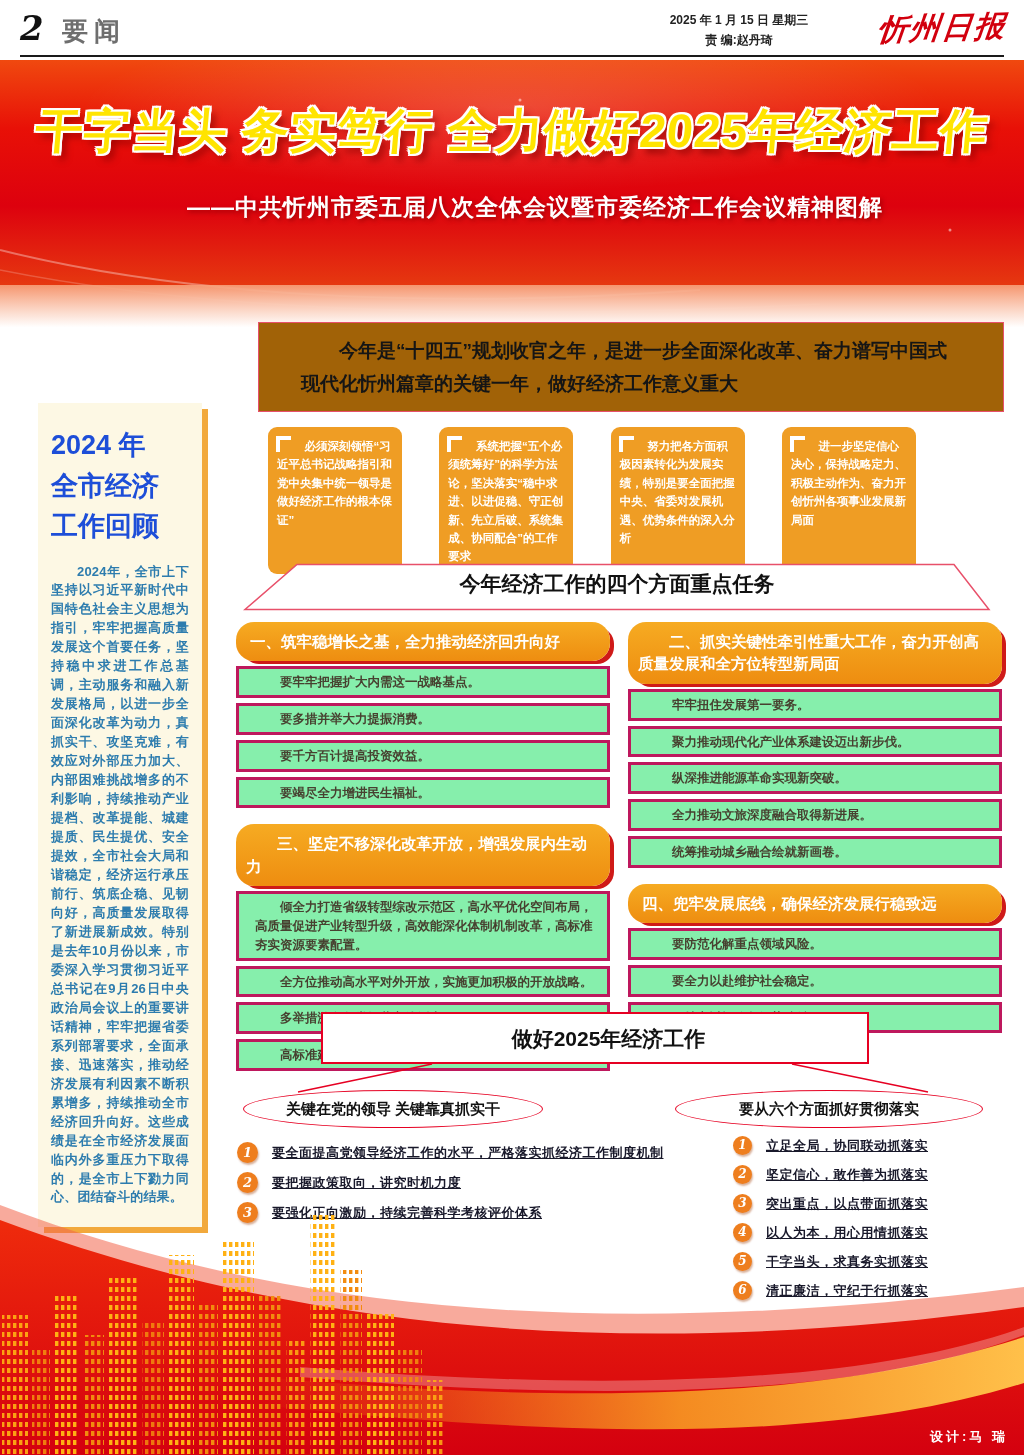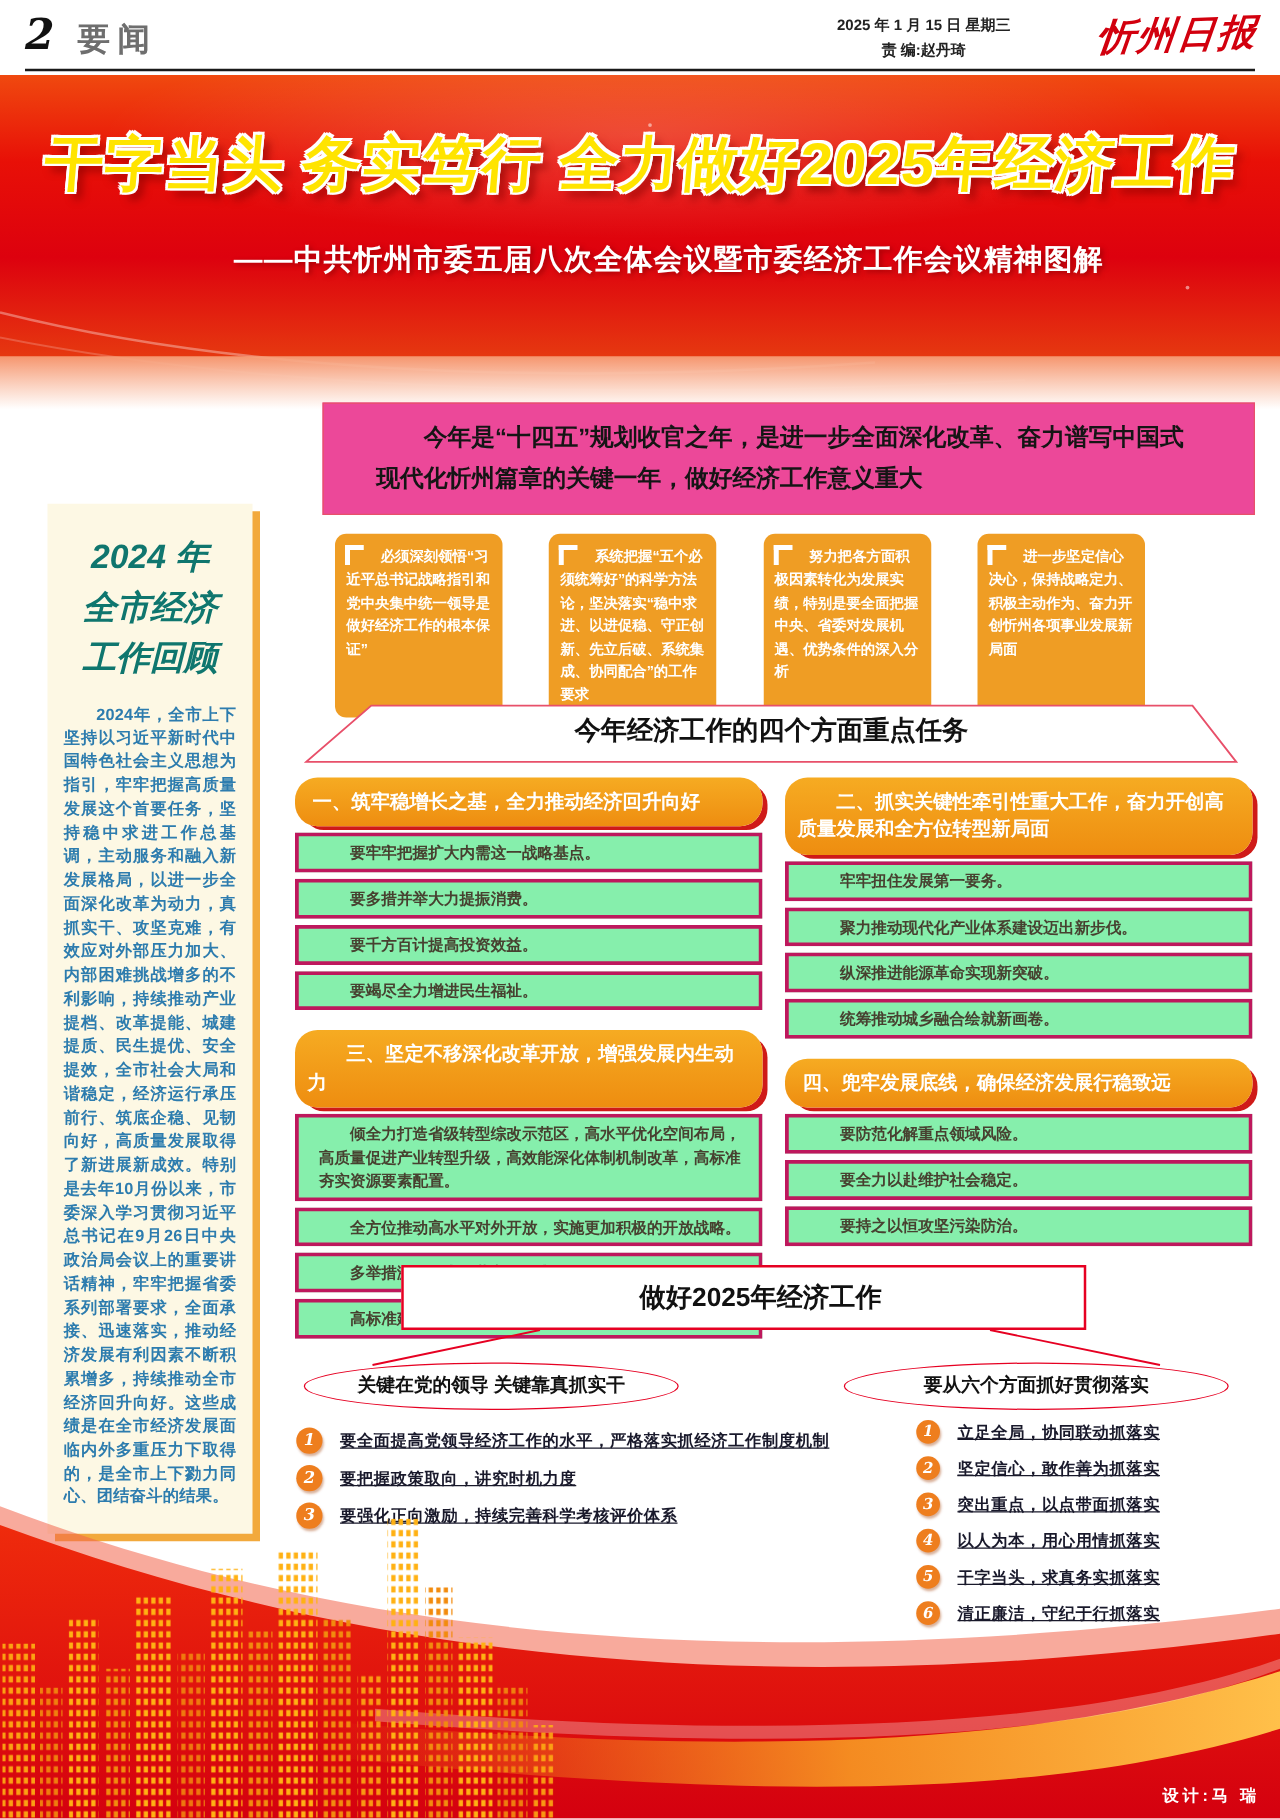--- a/index.html
+++ b/index.html
@@ -33,27 +33,27 @@
       text-shadow:-2px 0 #fff,2px 0 #fff,0 -2px #fff,0 2px #fff,
                   -2px -2px #fff,2px 2px #fff,-2px 2px #fff,2px -2px #fff,
                   6px 6px 7px rgba(130,0,0,.75);}
   .banner-sub{position:absolute;left:0;top:192px;width:1024px;text-align:center;
       font-size:23px;font-weight:bold;color:#ffffff;letter-spacing:1px;
       text-shadow:2px 2px 4px rgba(120,0,0,.6);padding-left:46px;}
   .banner-curve{position:absolute;left:0;top:60px;}
 
   
   .intro-box{position:absolute;left:258px;top:322px;width:746px;height:90px;
-      background:#ec4899;border:1.5px solid #e8506a;padding:12px 42px 0 42px;
+      background:#a16207;border:1.5px solid #e8506a;padding:12px 42px 0 42px;
       font-size:19px;font-weight:bold;color:#151515;line-height:1.72;text-indent:2em;}
 
   
   .review{position:absolute;left:38px;top:403px;width:164px;min-height:770px;
       background:#fdf8e4;box-shadow:6px 6px 0 0 #f2a93c;padding:22px 13px 20px 13px;}
-  .review-title{text-align:center;color:#0f766e;font-weight:bold;font-size:27px;line-height:1.5;font-style:italic;}
+  .review-title{text-align:left;color:#1d4ed8;font-weight:bold;font-size:27px;line-height:1.5;}
   .review-body{margin-top:16px;color:#2d7cae;font-size:13px;font-weight:bold;
       line-height:1.46;text-align:justify;text-indent:2em;letter-spacing:.2px;}
 
   
   .principles{position:absolute;left:268px;top:427px;width:648px;display:flex;justify-content:space-between;}
   .pbox{position:relative;width:134px;min-height:112px;background:#ef9d24;border-radius:9px;
       color:#fff;font-size:11.5px;font-weight:bold;line-height:1.6;padding:10px 9px 8px 9px;text-indent:2.4em;}
   .pbracket{position:absolute;left:8px;top:9px;width:15px;height:16px;
       border-left:4px solid #fff;border-top:4px solid #fff;}
 
@@ -179,20 +179,21 @@
     <div class="titem">全方位推动高水平对外开放，实施更加积极的开放战略。</div>
     <div class="titem">多举措激发各类经营主体活力。</div>
     <div class="titem">高标准建设市场体系。</div>
   </div>
 
   <div class="col col-right">
     <div class="orange-head head-indent">二、抓实关键性牵引性重大工作，奋力开创高质量发展和全方位转型新局面</div>
     <div class="titem">牢牢扭住发展第一要务。</div>
     <div class="titem">聚力推动现代化产业体系建设迈出新步伐。</div>
     <div class="titem">纵深推进能源革命实现新突破。</div>
+    <div class="titem">全力推动文旅深度融合取得新进展。</div>
     <div class="titem">统筹推动城乡融合绘就新画卷。</div>
     <div class="gap"></div>
     <div class="orange-head">四、兜牢发展底线，确保经济发展行稳致远</div>
     <div class="titem">要防范化解重点领域风险。</div>
     <div class="titem">要全力以赴维护社会稳定。</div>
     <div class="titem">要持之以恒攻坚污染防治。</div>
   </div>
 
   <div class="plan-box">做好2025年经济工作</div>
   <svg class="connectors" width="1024" height="34">

